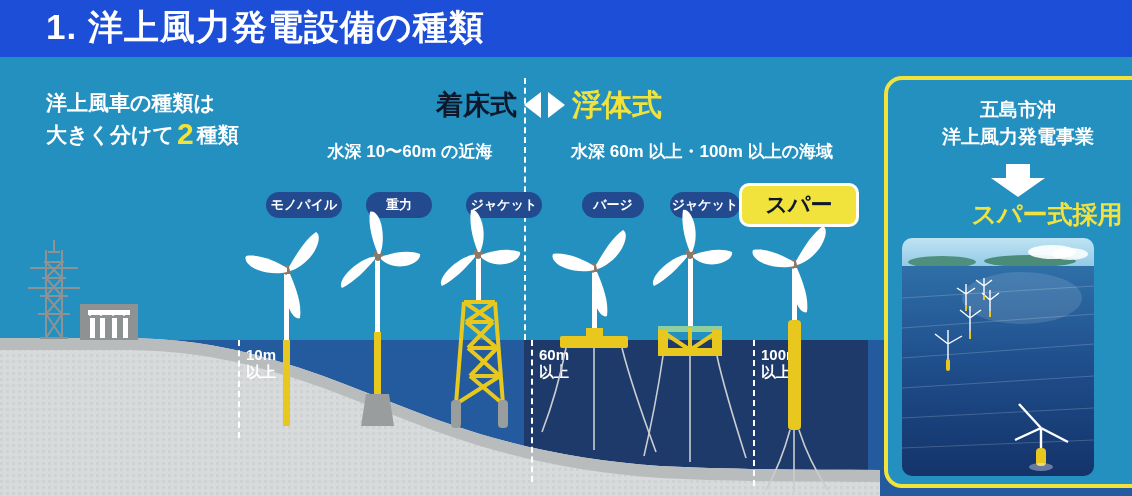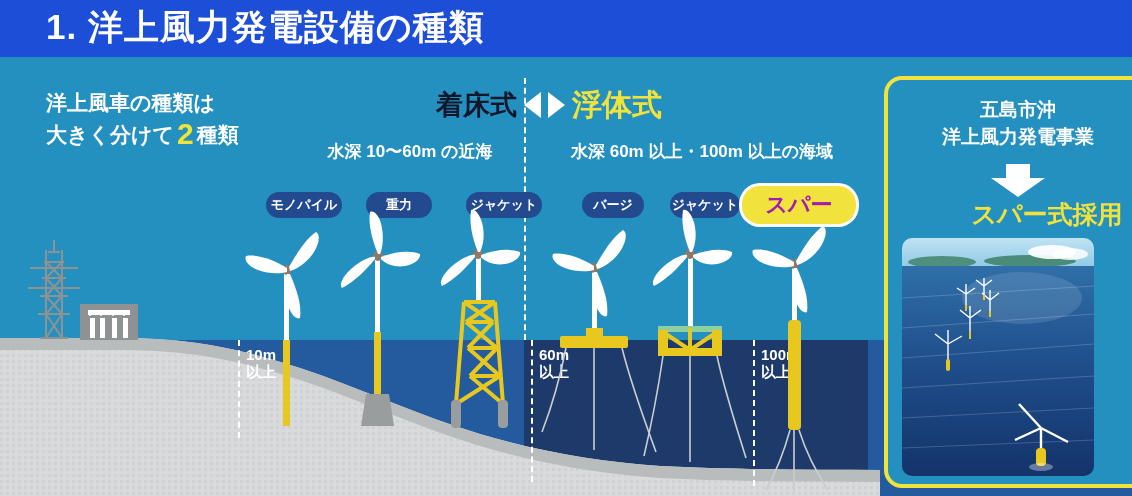--- a/index.html
+++ b/index.html
@@ -69,22 +69,22 @@
     border-left:2px dashed #ffffff;
   }
 
   
   .badge{
     position:absolute;height:26px;border-radius:13px;background:#234a8f;
     color:#ffffff;font-size:13px;font-weight:bold;
     display:flex;align-items:center;justify-content:center;white-space:nowrap;margin-left:20px;
   }
   .badge-spar{
-    position:absolute;height:38px;border-radius:18px;background:#f2e23c;
-    color:#a21caf;font-size:22px;font-weight:bold;
+    position:absolute;height:38px;border-radius:7px;background:#f2e23c;
+    color:#0f172a;font-size:22px;font-weight:bold;
     display:flex;align-items:center;justify-content:center;white-space:nowrap;
     box-shadow:0 0 0 3px #ffffff;
   }
 
   
   .depth-tick{position:absolute;border-left:2px dashed #ffffff;}
   .depth-label{
     position:absolute;color:#ffffff;font-size:15px;font-weight:bold;
     line-height:17px;white-space:nowrap;
   }

